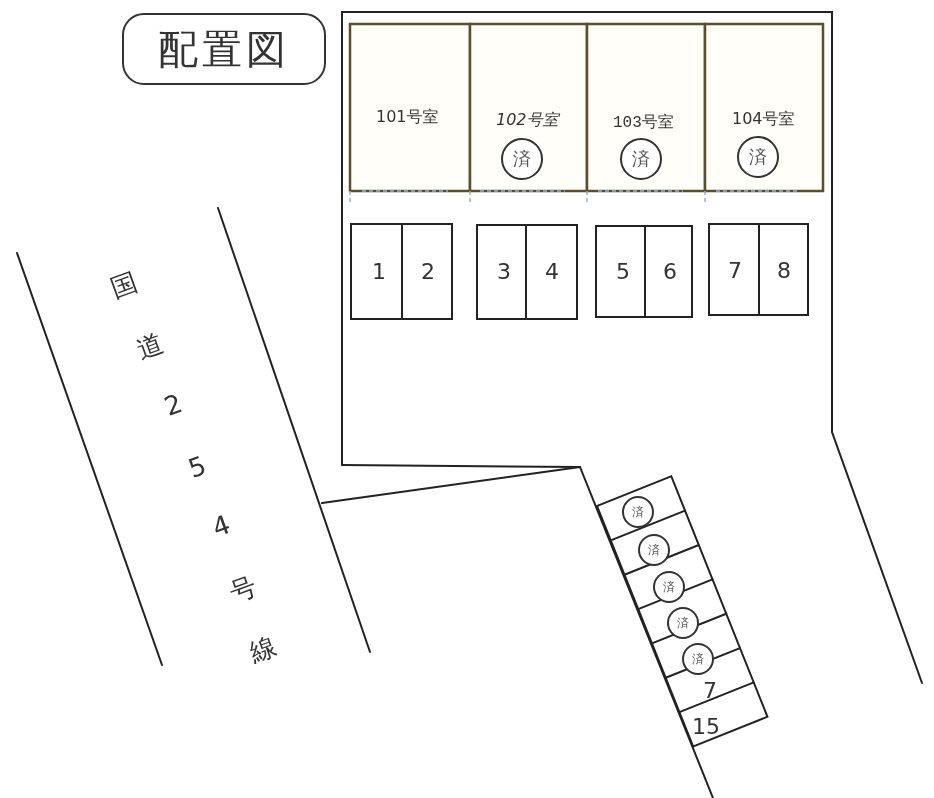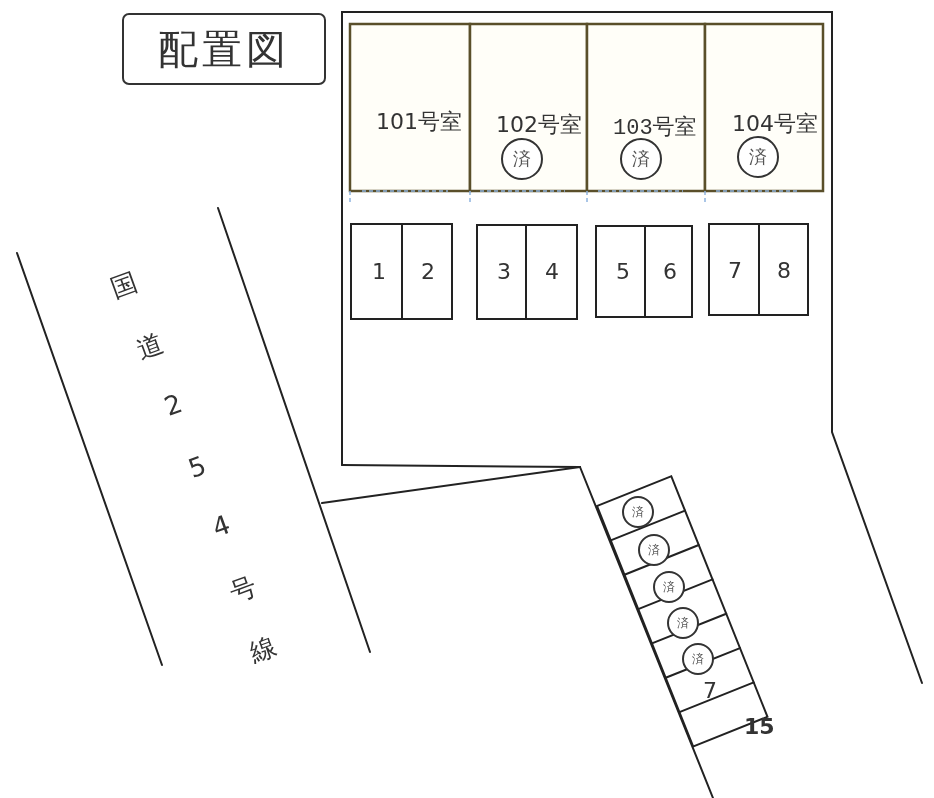--- a/index.html
+++ b/index.html
@@ -3,24 +3,24 @@
 <meta charset="utf-8">
 <style>
   html, body { margin: 0; padding: 0; background: #ffffff; }
   body { width: 934px; height: 798px; position: relative; overflow: hidden;
          font-family: "DejaVu Sans", "Liberation Sans", sans-serif; color: #222; }
   svg { position: absolute; left: 0; top: 0; }
   .ln { stroke: #222; stroke-width: 2; fill: none; stroke-linecap: round; }
   .wall { stroke: #5a4f2a; stroke-width: 2.5; fill: #fffef8; }
   .door { stroke: #8fb4e0; stroke-width: 1.5; stroke-dasharray: 4 3; }
   .title-box { position: absolute; left: 122px; top: 13px; width: 200px; height: 68px;
-               border: 2px solid #333; border-radius: 7px; background: #fff;
+               border: 2px solid #333; border-radius: 22px; background: #fff;
                display: flex; align-items: center; justify-content: center;
                font-size: 40px; letter-spacing: 4px; color: #333; }
-  .room-label { position: absolute; font-size: 22px; color: #333; white-space: nowrap; }
+  .room-label { position: absolute; font-size: 16px; color: #333; white-space: nowrap; }
   .done { position: absolute; border: 2px solid #333; border-radius: 50%; background: #fff;
           display: flex; align-items: center; justify-content: center; color: #555; }
   .done.big { width: 38px; height: 38px; font-size: 18px; }
   .done.small { width: 28px; height: 28px; font-size: 12px; }
   .slot-num { position: absolute; font-size: 22px; color: #333; }
   .road-char { position: absolute; font-size: 26px; color: #333; transform: rotate(-20deg); }
 </style>
 </head>
 <body>
 
@@ -67,21 +67,21 @@
     <line class="ln" x1="0" y1="111" x2="80" y2="111"></line>
     <line class="ln" x1="0" y1="148" x2="80" y2="148"></line>
     <line class="ln" x1="0" y1="185" x2="80" y2="185"></line>
     <line class="ln" x1="0" y1="222" x2="80" y2="222"></line>
   </g>
 </svg>
 
 <div class="title-box">配置図</div>
 
 <div class="room-label" style="left:376px;top:107px;">101号室</div>
-<div class="room-label" style="left:496px;top:110px;">102号室</div>
+<div class="room-label" style="left:496px;top:110px;font-style:italic;">102号室</div>
 <div class="done big" style="left:501px;top:138px;">済</div>
 <div class="room-label" style="left:613px;top:112px;font-family:Liberation Mono, monospace;">103号室</div>
 <div class="done big" style="left:620px;top:138px;">済</div>
 <div class="room-label" style="left:732px;top:109px;">104号室</div>
 <div class="done big" style="left:737px;top:136px;">済</div>
 
 <div class="slot-num" style="left:372px;top:259px;">1</div>
 <div class="slot-num" style="left:421px;top:259px;">2</div>
 <div class="slot-num" style="left:497px;top:259px;">3</div>
 <div class="slot-num" style="left:545px;top:259px;">4</div>
@@ -89,21 +89,21 @@
 <div class="slot-num" style="left:663px;top:259px;">6</div>
 <div class="slot-num" style="left:728px;top:258px;">7</div>
 <div class="slot-num" style="left:777px;top:258px;">8</div>
 
 <div class="done small" style="left:622px;top:496px;">済</div>
 <div class="done small" style="left:638px;top:534px;">済</div>
 <div class="done small" style="left:653px;top:571px;">済</div>
 <div class="done small" style="left:667px;top:607px;">済</div>
 <div class="done small" style="left:682px;top:643px;">済</div>
 <div class="slot-num" style="left:703px;top:678px;">7</div>
-<div class="slot-num" style="left:744px;top:714px;font-weight:bold;">15</div>
+<div class="slot-num" style="left:692px;top:714px;">15</div>
 
 <div class="road-char" style="left:111px;top:268px;">国</div>
 <div class="road-char" style="left:137px;top:329px;">道</div>
 <div class="road-char" style="left:165px;top:390px;">2</div>
 <div class="road-char" style="left:189px;top:452px;">5</div>
 <div class="road-char" style="left:213px;top:511px;">4</div>
 <div class="road-char" style="left:230px;top:572px;">号</div>
 <div class="road-char" style="left:250px;top:632px;">線</div>
 
 </body></html>

